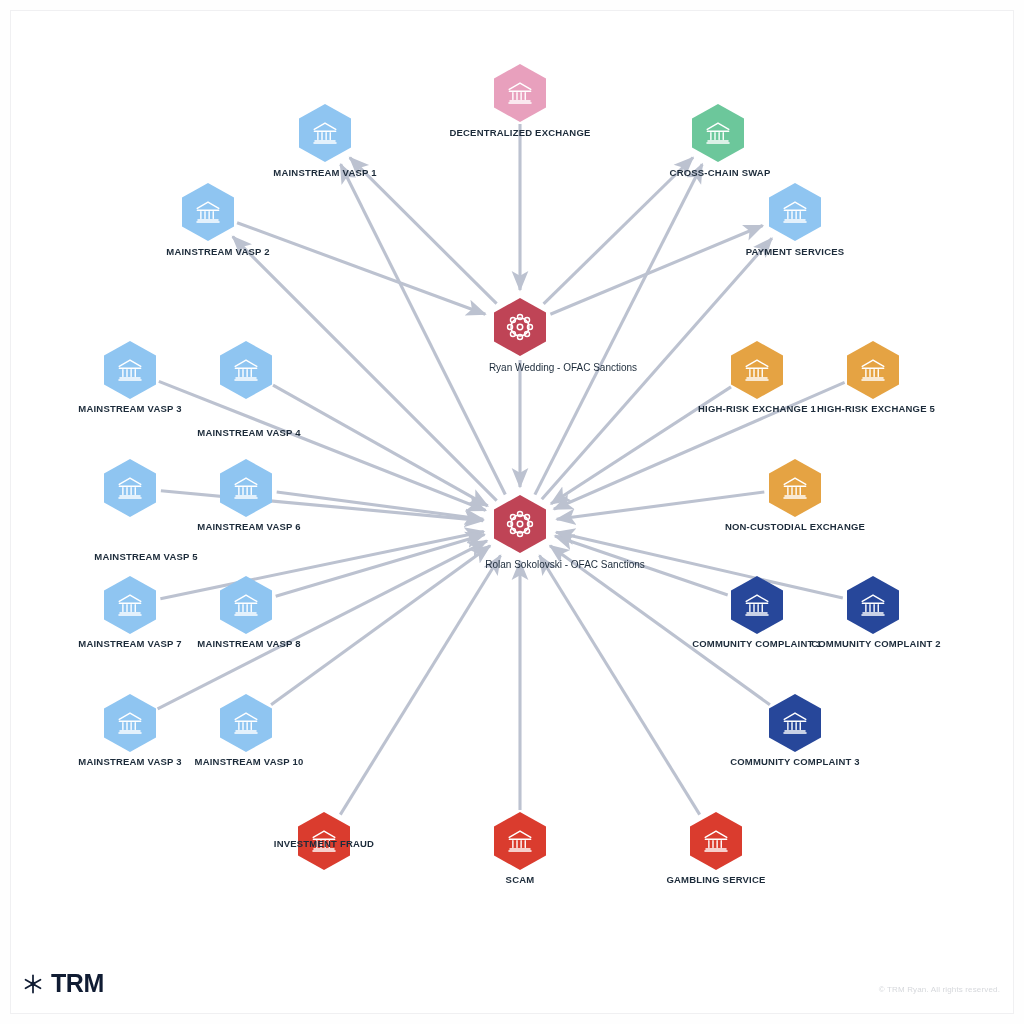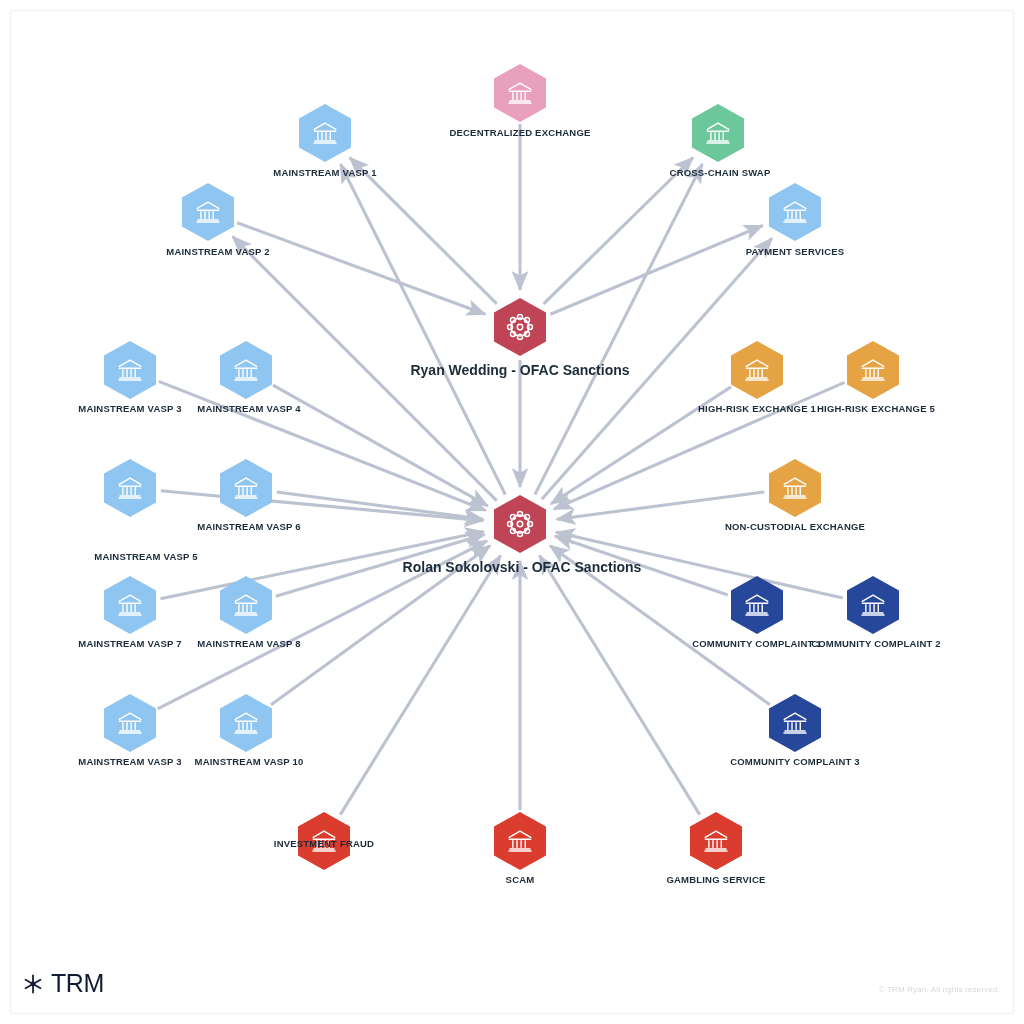--- a/index.html
+++ b/index.html
@@ -43,38 +43,39 @@
     position:absolute;
     transform:translate(-50%,0);
     white-space:nowrap;
     font-size:9.5px;
     font-weight:bold;
     letter-spacing:.2px;
     color:#1c2b3a;
     text-align:center;
   }
   .nlabel.hub{
-    font-size:14px;
-    font-weight:bold;
+    font-size:10px;
+    font-weight:normal;
     color:#1c2b3a;
     letter-spacing:0;
+    margin-left:43px;
   }
   #footer{
     position:absolute;
     left:0;right:0;bottom:10px;
     height:72px;
   }
   #logo{
     position:absolute;
     left:22px;bottom:18px;
     display:flex;align-items:center;gap:7px;
   }
   #logo .mark{width:22px;height:22px;display:block;}
   #logo .word{
-    font-size:25px;font-weight:normal;color:#101c33;
+    font-size:25px;font-weight:bold;color:#101c33;
     letter-spacing:-.4px;line-height:1;
   }
   #copyright{
     position:absolute;
     right:24px;bottom:20px;
     font-size:8px;
     color:#d6d8dc;
     letter-spacing:.15px;
   }
 </style>
@@ -250,21 +251,21 @@
               <line x1="8.4" y1="15.6" x2="8.4" y2="23"></line>
               <line x1="12.8" y1="15.6" x2="12.8" y2="23"></line>
               <line x1="17.2" y1="15.6" x2="17.2" y2="23"></line>
               <line x1="21.6" y1="15.6" x2="21.6" y2="23"></line>
               <line x1="5.3" y1="24.6" x2="26.7" y2="24.6"></line>
               <line x1="4.2" y1="26.6" x2="27.8" y2="26.6"></line>
             </g>
           </svg>
         </div>
       </div>
-      <div class="nlabel" style="left: 249px; top: 403px;">MAINSTREAM VASP 4</div>
+      <div class="nlabel" style="left: 249px; top: 427px;">MAINSTREAM VASP 4</div>
       <div class="node" style="left: 757px; top: 370px;">
         <div class="hex" style="background: rgb(229, 163, 67);">
           <svg width="30" height="30" viewBox="0 0 32 32">
             <g fill="none" stroke="#ffffff" stroke-width="1.5" stroke-linecap="round" stroke-linejoin="round">
               <path d="M4.5 12.2 L16 5.4 L27.5 12.2"></path>
               <line x1="4.6" y1="14.1" x2="27.4" y2="14.1"></line>
               <line x1="8.4" y1="15.6" x2="8.4" y2="23"></line>
               <line x1="12.8" y1="15.6" x2="12.8" y2="23"></line>
               <line x1="17.2" y1="15.6" x2="17.2" y2="23"></line>
               <line x1="21.6" y1="15.6" x2="21.6" y2="23"></line>

